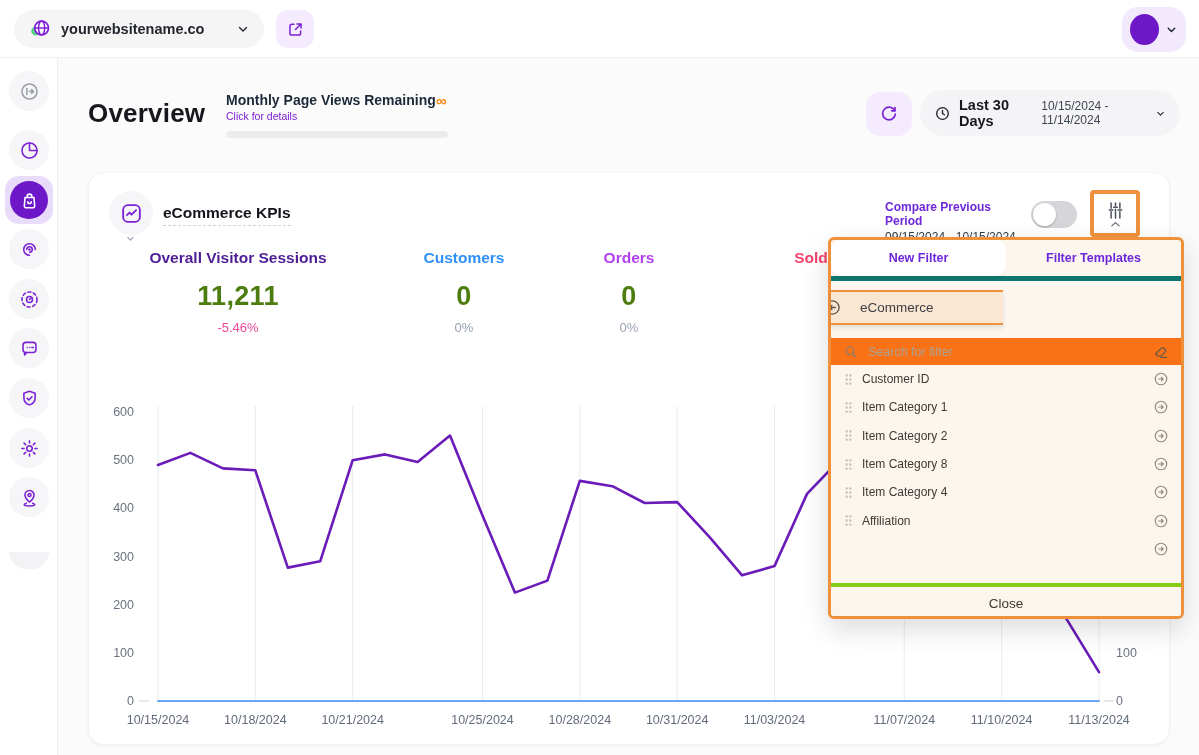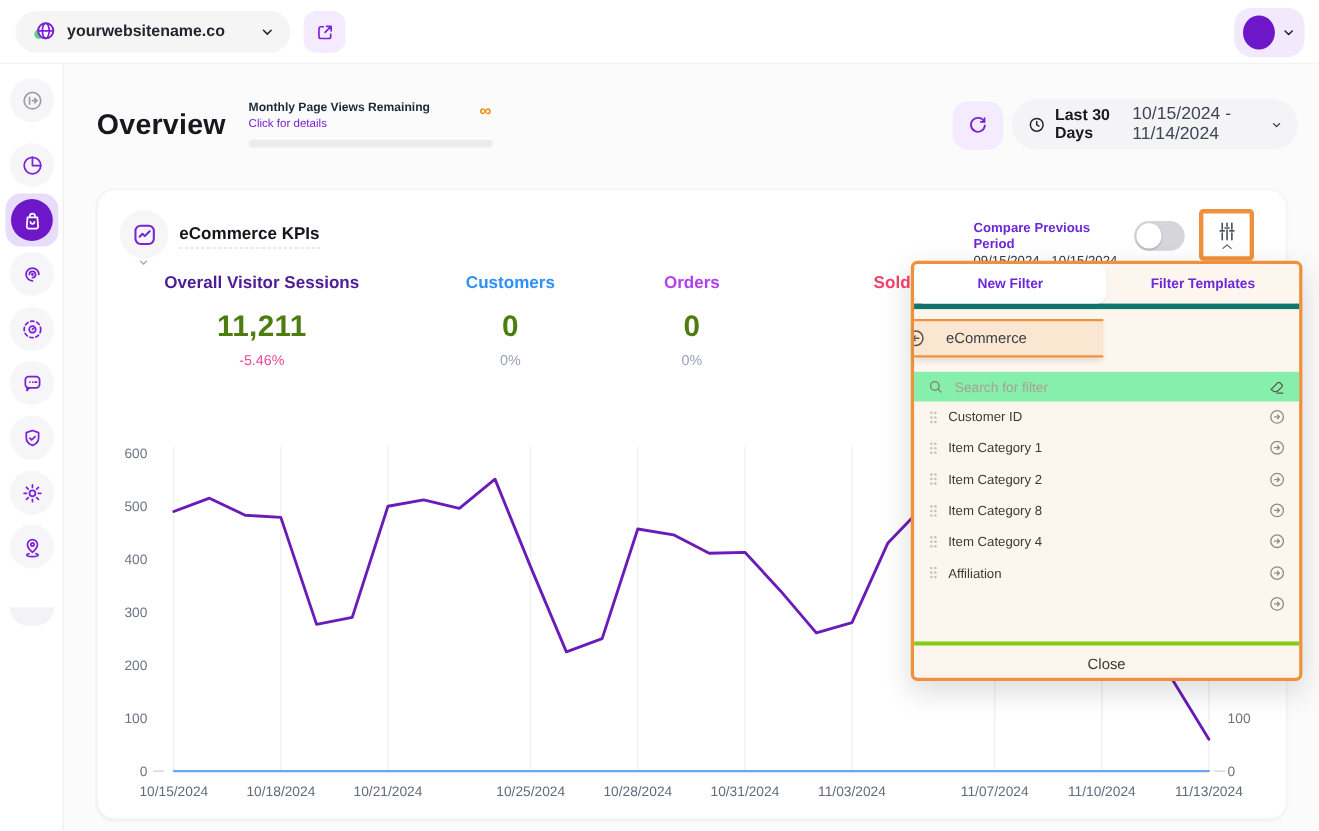--- a/index.html
+++ b/index.html
@@ -27,30 +27,30 @@
   .side-active-wrap { position:absolute; left:5px; width:48px; height:48px; border-radius:14px; background:#e9dcfa;
                       display:flex; align-items:center; justify-content:center; cursor:pointer; }
   .side-active-inner { width:38px; height:38px; border-radius:50%; background:#6d17c9; color:#fff;
                        display:flex; align-items:center; justify-content:center; }
   .side-partial { position:absolute; left:9px; top:494px; width:40px; height:17px;
                   border-radius:0 0 20px 20px; background:#f3f3f5; }
 
   
   .page-title { position:absolute; left:88px; top:98px; font-size:26px; font-weight:800; letter-spacing:.2px; }
   .quota { position:absolute; left:226px; top:92px; width:226px; }
-  .q-title { font-size:11px; font-weight:700; color:#1d2939; }
+  .q-title { font-size:14px; font-weight:700; color:#1d2939; }
   .q-link { font-size:10.5px; color:#7a1fd0; margin-top:2px; cursor:pointer; }
   .q-bar { margin-top:9px; width:222px; height:7px; border-radius:4px; background:#ececee; }
   .q-inf { position:absolute; left:210px; top:0; color:#f7860b; font-size:15px; font-weight:800; }
   .refresh-btn { position:absolute; left:866px; top:92px; width:46px; height:44px; border-radius:14px;
                  background:#f4ecfe; display:flex; align-items:center; justify-content:center; color:#7c22d5; cursor:pointer; }
   .date-pill { position:absolute; left:920px; top:90px; width:260px; height:46px; border-radius:23px;
                background:#f4f4f6; display:flex; align-items:center; padding:0 14px; gap:8px; cursor:pointer; }
   .date-pill .dlabel { font-size:14.5px; font-weight:700; color:#17191f; }
-  .date-pill .drange { font-size:16px; color:#3f4654; margin-left:2px; }
+  .date-pill .drange { font-size:12px; color:#3f4654; margin-left:2px; }
 
   
   #card { position:absolute; left:88px; top:172px; width:1082px; height:573px; background:#fff;
           border:1px solid #f2f3f5; border-radius:16px; box-shadow:0 1px 3px rgba(16,24,40,.05); z-index:1; }
   .kpi-icon-wrap { position:absolute; left:20px; top:18px; width:44px; height:44px; border-radius:50%;
                    background:#f6f6f8; display:flex; align-items:center; justify-content:center; color:#7c22d5; cursor:pointer; }
   .kpi-icon-chev { position:absolute; left:36px; top:60px; color:#98a2b3; }
   .card-title { position:absolute; left:74px; top:31px; font-size:15.5px; font-weight:600; color:#14161b;
                 border-bottom:1px dashed #cdd3dc; padding-bottom:3px; }
   .compare { position:absolute; left:796px; top:27px; width:140px; text-align:left; }
@@ -80,21 +80,21 @@
   .tabs { position:absolute; left:0; top:0; width:100%; height:41px; display:flex;
           border-bottom:5px solid #0f766e; }
   .tab { flex:1; display:flex; align-items:center; justify-content:center; font-size:12.5px; font-weight:600;
          color:#6d28d9; cursor:pointer; }
   .tab.active { background:#fff; border-radius:10px; box-shadow:0 1px 2px rgba(0,0,0,.05); }
   .chip { position:absolute; left:0; top:50px; width:172px; height:35px; background:#fbe7d1;
           border-top:2px solid #ef913c; border-bottom:2px solid #ef913c; box-shadow:0 3px 5px rgba(0,0,0,.10);
           display:flex; align-items:center; overflow:hidden; cursor:pointer; }
   .chip .chip-icon { margin-left:-8px; color:#5a5248; flex:0 0 auto; display:flex; }
   .chip .chip-label { font-size:13.5px; color:#3a3f45; margin-left:18px; }
-  .search-row { position:absolute; left:0; top:98px; width:100%; height:27px; background:#86efac;
+  .search-row { position:absolute; left:0; top:98px; width:100%; height:27px; background:#f97316;
                 display:flex; align-items:center; padding:0 12px; gap:10px; }
   .search-row input { flex:1; border:none; outline:none; background:transparent; font-size:12.5px;
                       color:#4d463c; font-family:inherit; }
   .search-row input::placeholder { color:#aaa194; }
   .flist { position:absolute; left:0; top:125px; width:100%; height:214px; overflow:hidden; }
   .frow { height:28.3px; display:flex; align-items:center; padding:0 12px; cursor:pointer; }
   .frow .handle { color:#c9c2b8; display:flex; margin-right:8px; }
   .frow .flabel { flex:1; font-size:12px; color:#3e3933; }
   .frow .goto { color:#938c80; display:flex; }
   .close-bar { position:absolute; left:0; bottom:0; width:100%; height:33px; background:#fbf5ee;

